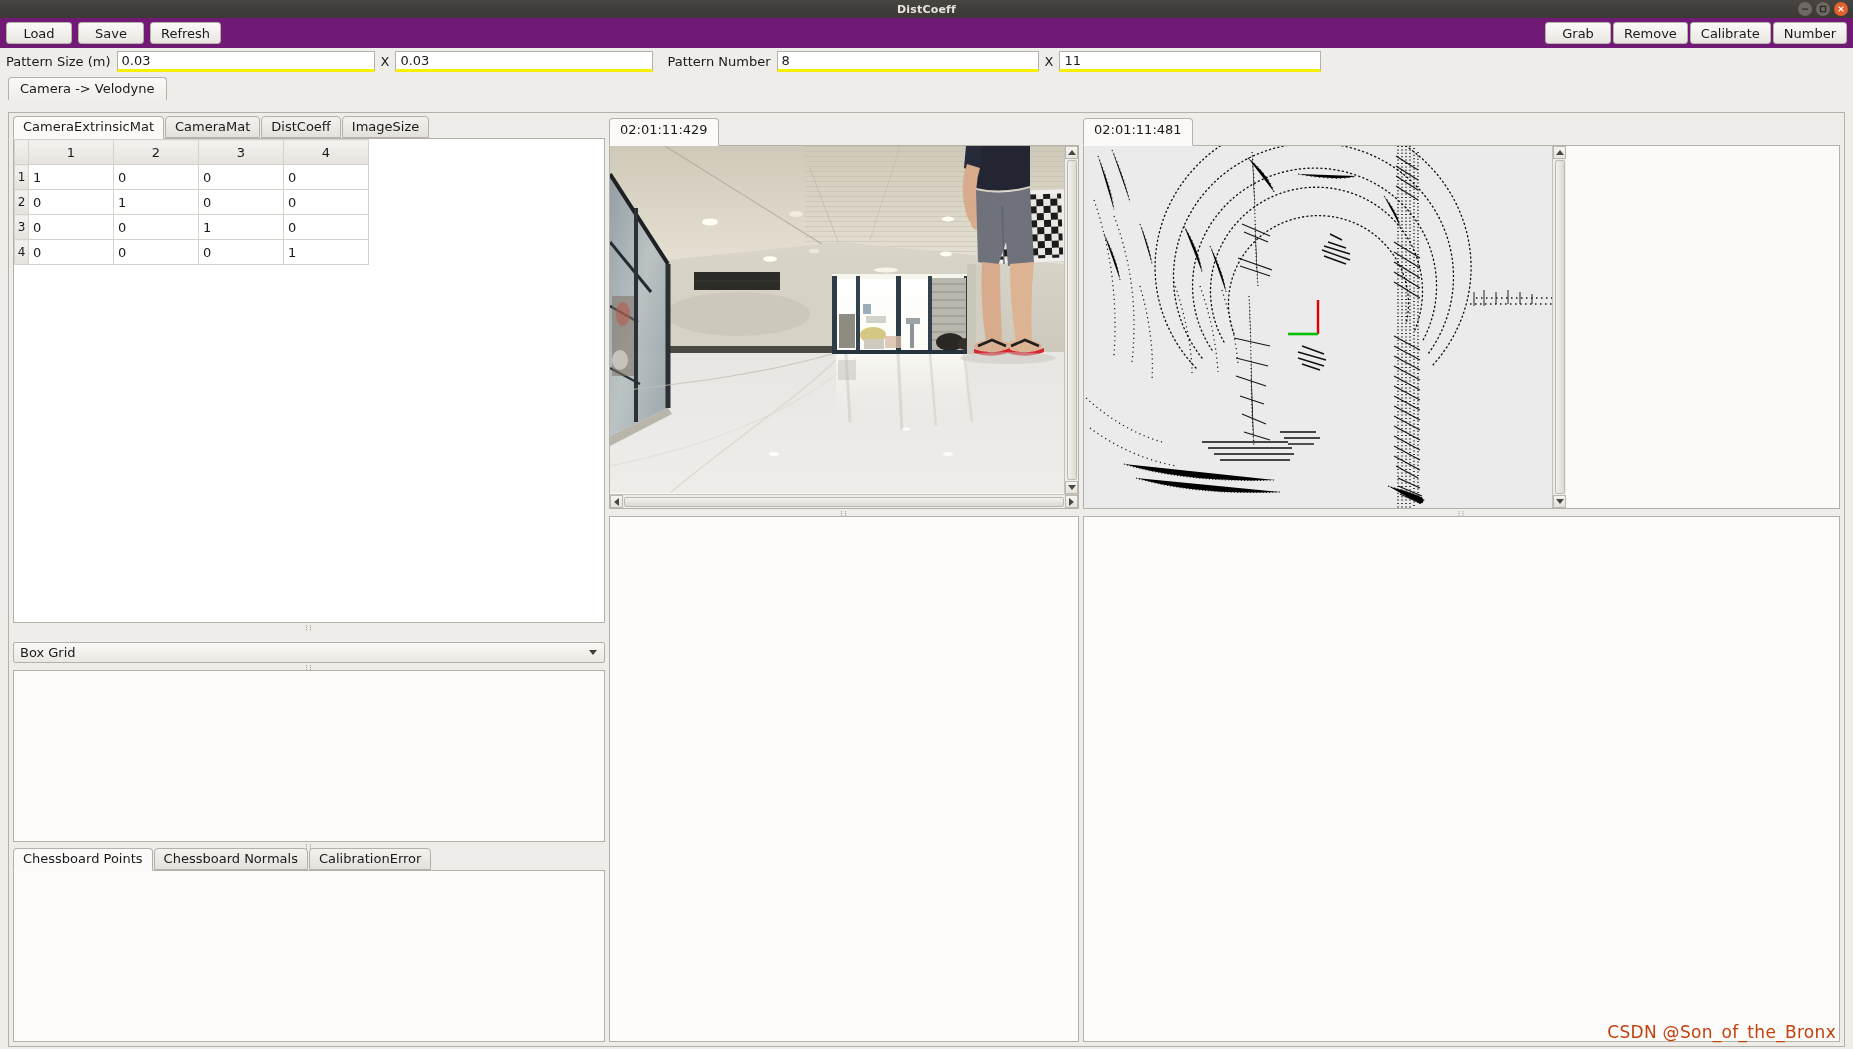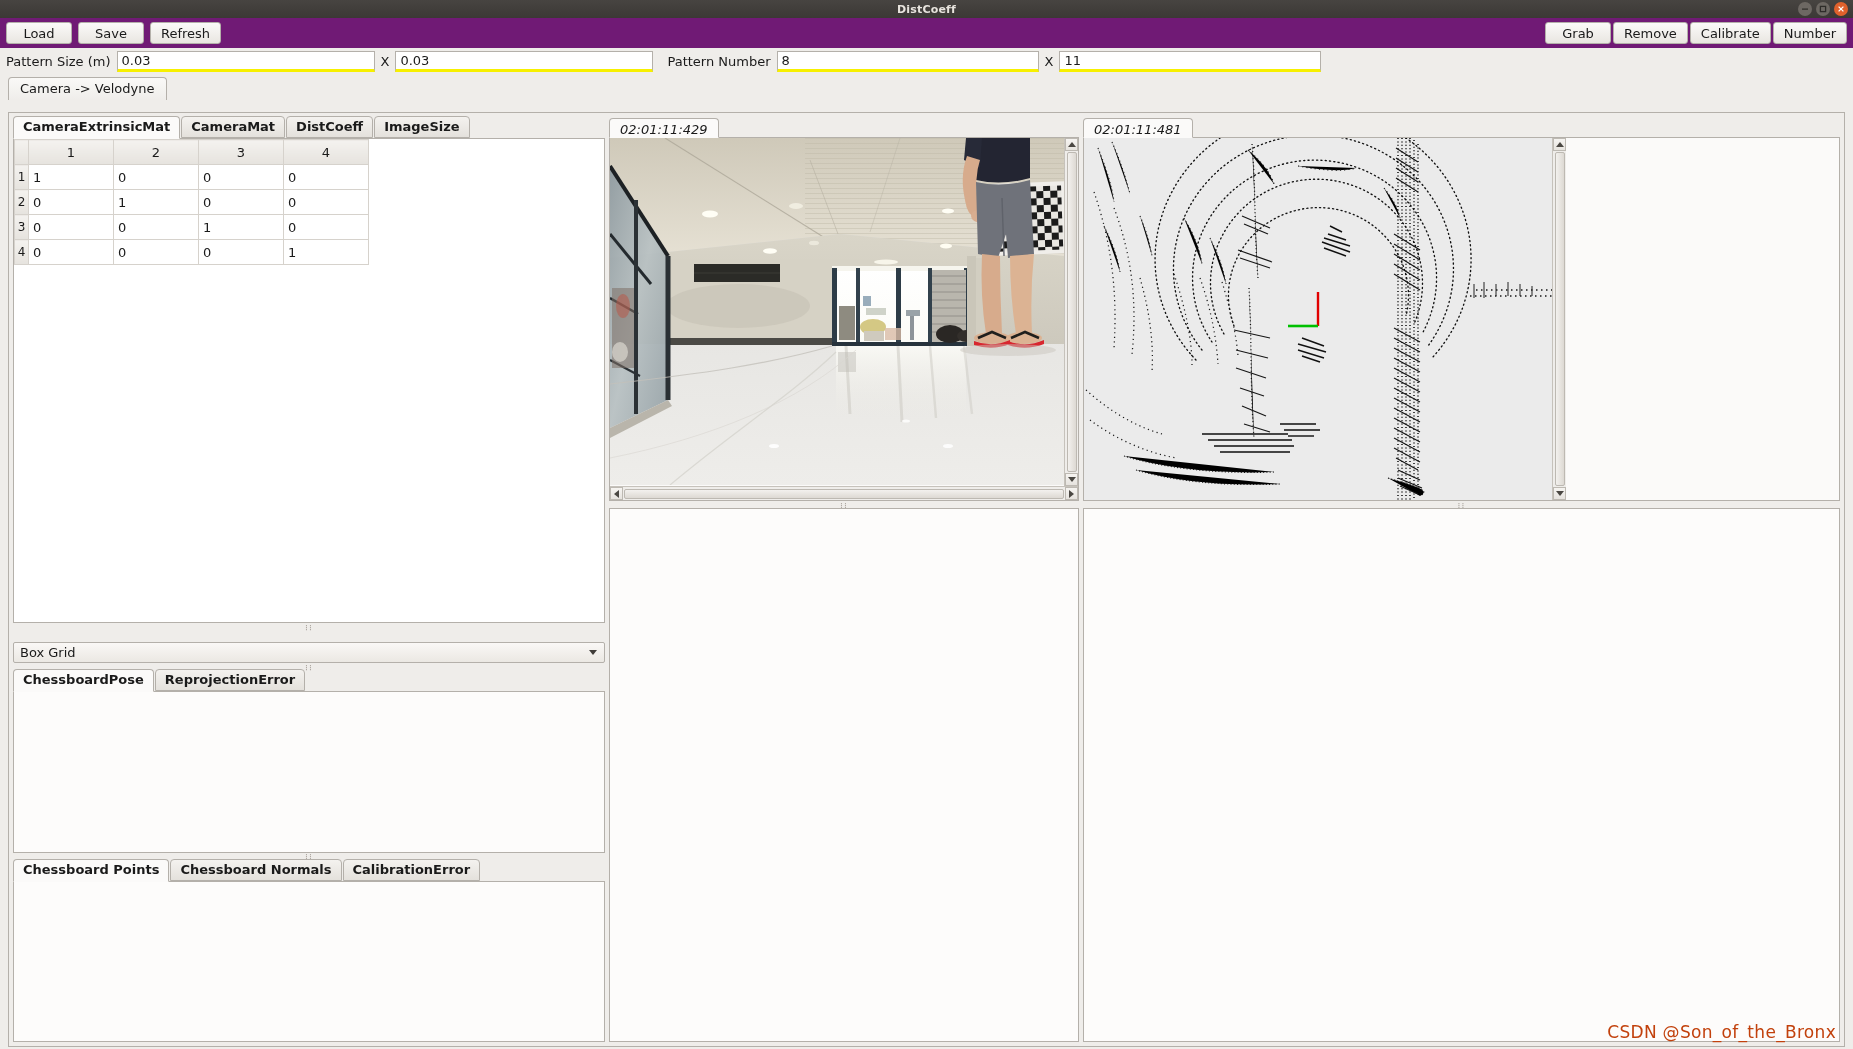--- a/index.html
+++ b/index.html
@@ -102,21 +102,21 @@
     position: relative;
     display: flex;
     padding: 4px;
     gap: 4px;
   }
 
   
   #leftcol { width: 592px; display: flex; flex-direction: column; }
 
   .tabstrip { display: flex; align-items: flex-end; height: 21px;
-              position: relative; z-index: 2; font-weight: bold; }
+              position: relative; z-index: 2; }
   .itab {
     background: linear-gradient(#f4f2ef,#e4e1dc);
     border: 1px solid #b4b0aa;
     border-radius: 4px 4px 0 0;
     padding: 2px 9px 3px 9px;
     font-size: 13px;
     margin-right: 1px;
     cursor: pointer;
     color: #1a1a1a;
   }
@@ -199,26 +199,25 @@
   
   #midcol, #rightcol { display: flex; flex-direction: column; }
   #midcol  { width: 470px; }
   #rightcol{ flex: 1; }
 
   .viewtab {
     background: #fbfaf9;
     border: 1px solid #b4b0aa;
     border-bottom: 1px solid #fbfaf9;
     border-radius: 4px 4px 0 0;
-    padding: 3px 10px 0 10px;
+    padding: 3px 10px 8px 10px;
     font-size: 13px;
     align-self: flex-start;
     position: relative; z-index: 2; top: 1px;
     cursor: pointer;
-    font-style: italic;
   }
   .viewbody {
     border: 1px solid #b4b0aa;
     background: #fbfaf9;
     height: 364px;
     position: relative;
     overflow: hidden;
     display: flex; flex-direction: column;
   }
   .viewcanvas { flex: 1; position: relative; overflow: hidden; display: flex; }
@@ -372,24 +371,20 @@
 
     <div class="splitgrip">⁝⁝</div>
 
     <div id="combo">
       <span>Box Grid</span>
       <span class="arrow"></span>
     </div>
 
     <div class="splitgrip">⁝⁝</div>
 
-    <div class="tabstrip">
-      <div class="itab sel">ChessboardPose</div>
-      <div class="itab">ReprojectionError</div>
-    </div>
     <div class="subpane" id="pose-box"></div>
 
     <div class="splitgrip">⁝⁝</div>
 
     <div class="tabstrip">
       <div class="itab sel">Chessboard Points</div>
       <div class="itab">Chessboard Normals</div>
       <div class="itab">CalibrationError</div>
     </div>
     <div class="subpane" id="pts-box"></div>

